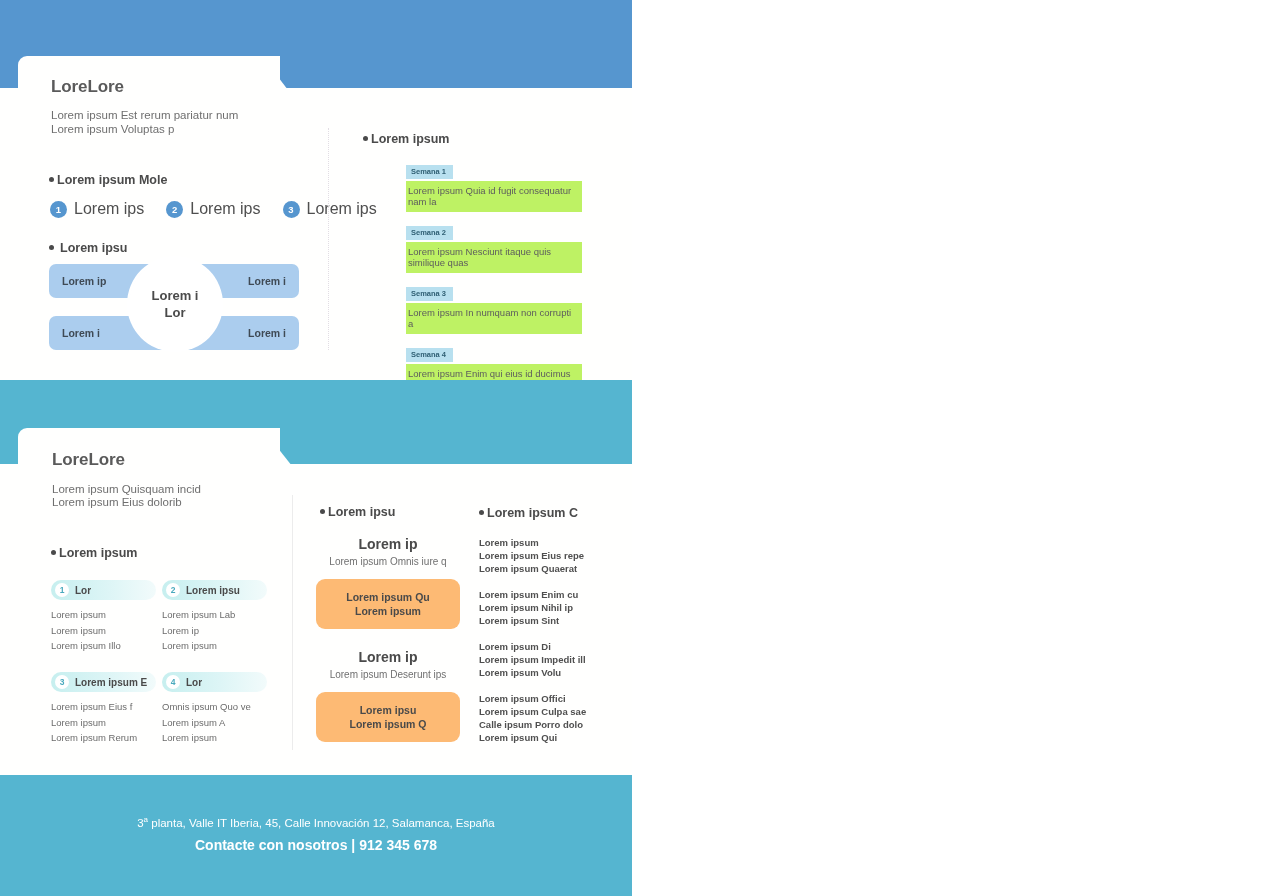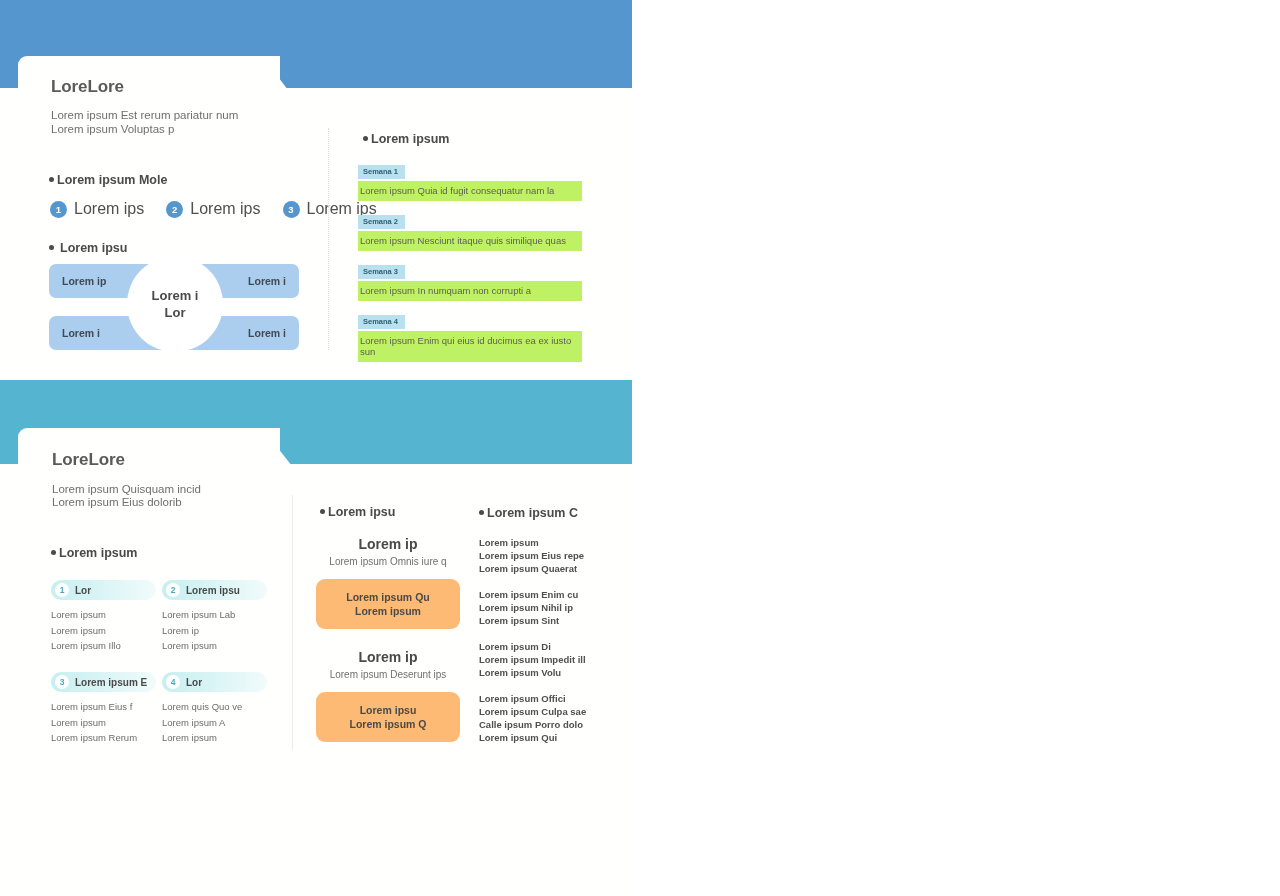--- a/index.html
+++ b/index.html
@@ -148,21 +148,21 @@
   }
 
   
   .tl-divider {
     position: absolute;
     left: 328px; top: 128px;
     width: 1px; height: 222px;
     border-left: 1px dotted #e2dde4;
   }
   .timeline { position: absolute; left: 358px; top: 160px; width: 224px; }
-  .tl-item { margin-bottom: 9px; }
+  .tl-item { margin-bottom: 9px; margin-left: 48px; }
   .tl-badge {
     display: inline-block;
     background: #b8e0ef;
     color: #2f5f73;
     font-size: 7.5px;
     font-weight: bold;
     padding: 3px 7px 3px 5px;
     line-height: 8px;
   }
   .tl-text {
@@ -426,21 +426,21 @@
           <div>Lorem ipsum</div>
           <div>Lorem ipsum Rerum</div>
         </div>
       </div>
       <div class="qcell" style="left:111px; top:92px;">
         <div class="qpill">
           <div class="qn">4</div>
           <div class="qt">Lor</div>
         </div>
         <div class="qlines">
-          <div>Lorem quis Quo ve</div>
+          <div>Omnis ipsum Quo ve</div>
           <div>Lorem ipsum A</div>
           <div>Lorem ipsum</div>
         </div>
       </div>
     </div>
 
     <div class="col-divider"></div>
 
     <div class="bullet-h" style="left:320px; top:505px;">
       <span class="dot"></span><span>Lorem ipsu</span>
@@ -487,15 +487,19 @@
         <div>Lorem ipsum Volu</div>
       </div>
       <div class="rc-group">
         <div>Lorem ipsum Offici</div>
         <div>Lorem ipsum Culpa sae</div>
         <div>Calle ipsum Porro dolo</div>
         <div>Lorem ipsum Qui</div>
       </div>
     </div>
 
+    <div class="footer">
+      <div class="addr"><span>3</span><sup>a</sup><span> planta, Valle IT Iberia, 45, Calle Innovación 12, Salamanca, España</span></div>
+      <div class="contact">Contacte con nosotros | 912 345 678</div>
+    </div>
 
   </div>
 </div>
 
 </body></html>

